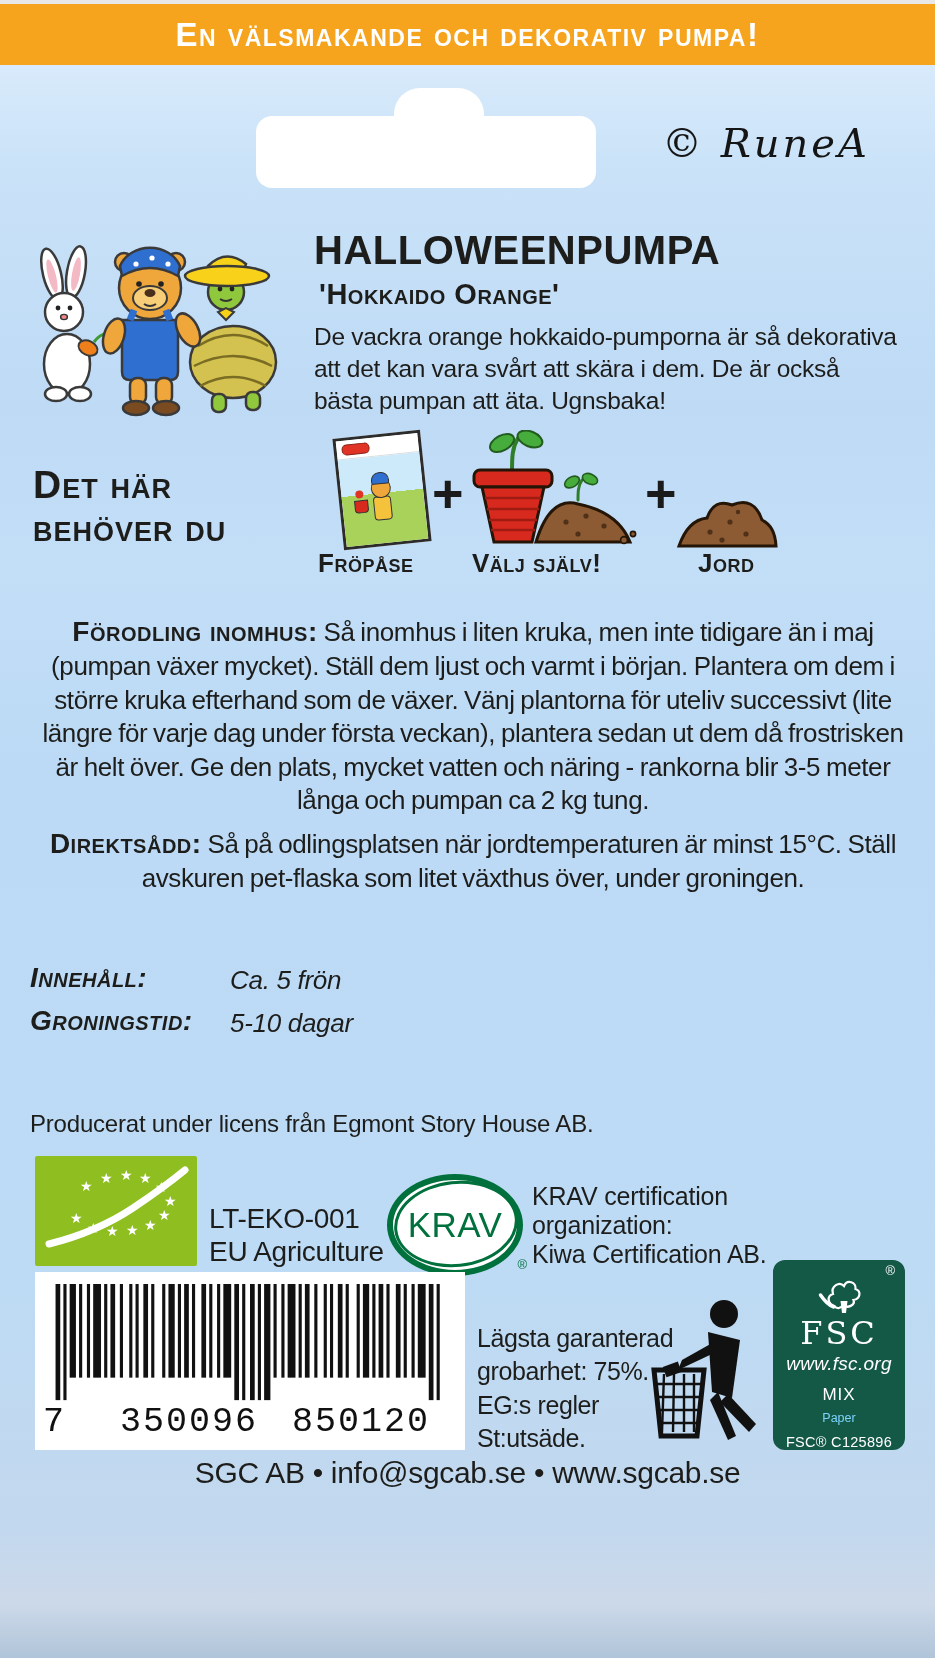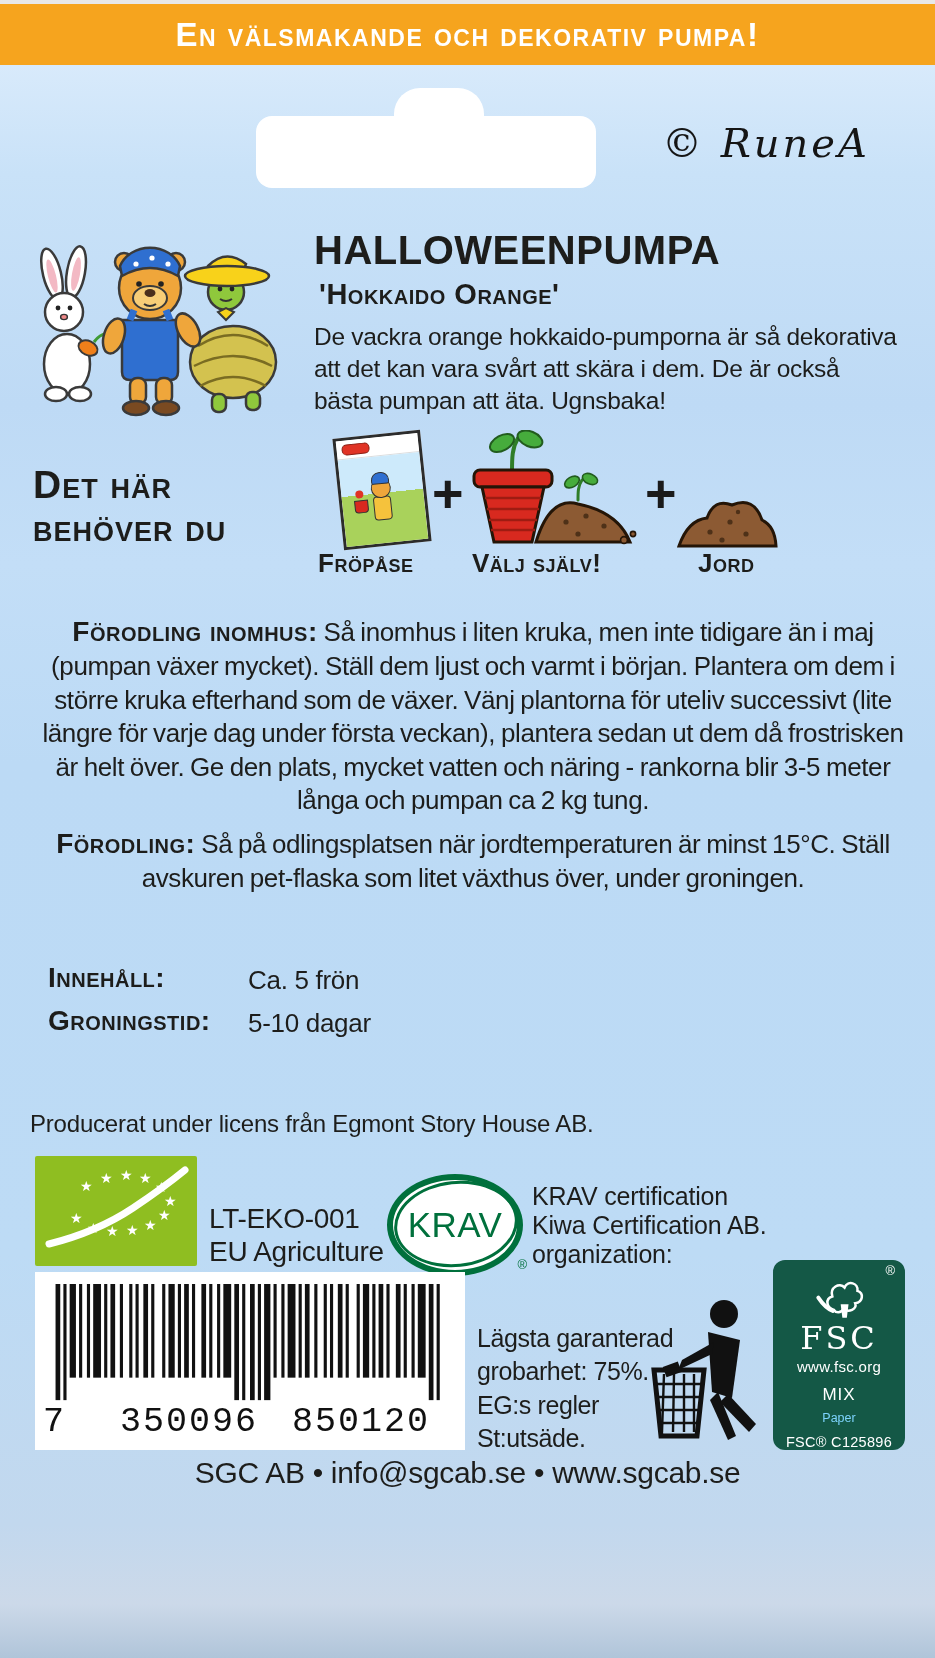--- a/index.html
+++ b/index.html
@@ -43,21 +43,21 @@
   .sp-bear-cap{position:absolute;left:31px;top:16px;width:16px;height:10px;border-radius:8px 8px 2px 2px;background:#2f6fd0;border:1.5px solid #333;}
   .sp-bear-body{position:absolute;left:31px;top:40px;width:16px;height:22px;border-radius:4px;background:#f5c23c;border:1.5px solid #333;}
   .sp-pot{position:absolute;left:12px;top:42px;width:12px;height:11px;background:#d8291f;border:1.5px solid #333;border-radius:0 0 4px 4px;}
   .sp-flower{position:absolute;left:14px;top:32px;width:8px;height:8px;background:#e03325;border-radius:50%;}
 
   
   .copy{left:30px;top:610px;width:886px;text-align:center;}
   .para{margin:0 0 8px;font-size:26px;line-height:1.29;letter-spacing:-.4px;word-spacing:-1px;}
   .para .lbl{font-weight:900;font-variant:small-caps;font-size:28px;letter-spacing:.5px;word-spacing:0;}
 
-  .facts{left:48px;top:958px;}
+  .facts{left:30px;top:958px;font-style:italic;}
   .fact-row{display:flex;margin-bottom:9px;}
   .flabel{width:200px;font-weight:900;font-variant:small-caps;font-size:28px;letter-spacing:.5px;}
   .fvalue{font-size:26px;letter-spacing:-.3px;padding-top:3px;}
 
   .license{left:30px;top:1106px;font-size:24px;letter-spacing:-.2px;}
 
   
   .eu-logo{left:35px;top:1152px;width:162px;height:110px;border-radius:2px;overflow:hidden;}
   .eu-star{position:absolute;color:#fff;font-size:14px;line-height:1;}
   .eu-text{left:209px;top:1198px;font-size:28px;line-height:1.18;letter-spacing:-.3px;}
@@ -82,21 +82,21 @@
   .germ{left:477px;top:1318px;font-size:25px;line-height:1.33;letter-spacing:-.4px;}
 
   .tidyman{left:644px;top:1286px;width:126px;height:158px;}
 
   
   .fsc{left:773px;top:1256px;width:132px;height:190px;background:#145846;border-radius:12px;
     color:#fff;display:flex;flex-direction:column;align-items:center;box-sizing:border-box;padding-top:2px;}
   .fsc-reg{align-self:flex-end;margin:2px 10px 0 0;font-size:13px;line-height:1;}
   .fsc-tree{width:66px;height:58px;margin-top:-4px;}
   .fsc-brand{font-family:"DejaVu Serif",serif;font-size:32px;letter-spacing:3px;line-height:1;margin-top:2px;}
-  .fsc-url{font-size:15px;margin-top:4px;letter-spacing:.3px;}
+  .fsc-url{font-size:19px;margin-top:4px;letter-spacing:.3px;font-style:italic;}
   .fsc-grade{font-size:17px;margin-top:10px;letter-spacing:1px;}
   .fsc-material{font-size:12.5px;margin-top:6px;color:#7dd3fc;}
   .fsc-code{font-size:14.5px;margin-top:9px;letter-spacing:.3px;}
 
   .footer{left:0;top:1452px;width:935px;text-align:center;font-size:30px;letter-spacing:-.3px;}
 </style>
 </head>
 <body>
 
 <div id="page">
@@ -225,21 +225,21 @@
   <div class="abs icon-label" style="left:318px;top:544px;">Fröpåse</div>
   <div class="abs icon-label" style="left:472px;top:544px;">Välj själv!</div>
   <div class="abs icon-label" style="left:698px;top:544px;">Jord</div>
 
   <div class="abs copy">
     <p class="para">
       <span class="lbl">Förodling inomhus:</span>
       <span>Så inomhus i liten kruka, men inte tidigare än i maj (pumpan växer mycket). Ställ dem ljust och varmt i början. Plantera om dem i större kruka efterhand som de växer. Vänj plantorna för uteliv successivt (lite längre för varje dag under första veckan), plantera sedan ut dem då frostrisken är helt över. Ge den plats, mycket vatten och näring - rankorna blir 3-5 meter långa och pumpan ca 2 kg tung.</span>
     </p>
     <p class="para">
-      <span class="lbl">Förodling:</span>
+      <span class="lbl">Direktsådd:</span>
       <span>Så på odlingsplatsen när jordtemperaturen är minst 15°C. Ställ avskuren pet-flaska som litet växthus över, under groningen.</span>
     </p>
   </div>
 
   <div class="abs facts">
     <div class="fact-row">
       <span class="flabel">Innehåll:</span>
       <span class="fvalue">Ca. 5 frön</span>
     </div>
     <div class="fact-row">
@@ -261,22 +261,22 @@
   </div>
 
   <div class="abs krav-logo">
     <div class="krav-oval"></div>
     <div class="krav-oval-inner"></div>
     <div class="krav-word">KRAV</div>
     <div class="krav-reg">®</div>
   </div>
   <div class="abs krav-text">
     <div>KRAV certification</div>
+    <div>organization:</div>
     <div>Kiwa Certification AB.</div>
-    <div>organization:</div>
   </div>
 
   <div class="abs barcode">
     <svg class="bc-bars" viewBox="0 0 264 126" preserveAspectRatio="none">
         <rect x="8" y="0" width="3" height="124" fill="#111"></rect>
         <rect x="13" y="0" width="2" height="124" fill="#111"></rect>
         <rect x="17" y="0" width="4" height="100" fill="#111"></rect>
         <rect x="23" y="0" width="2" height="100" fill="#111"></rect>
         <rect x="28" y="0" width="2" height="100" fill="#111"></rect>
         <rect x="32" y="0" width="5" height="100" fill="#111"></rect>

